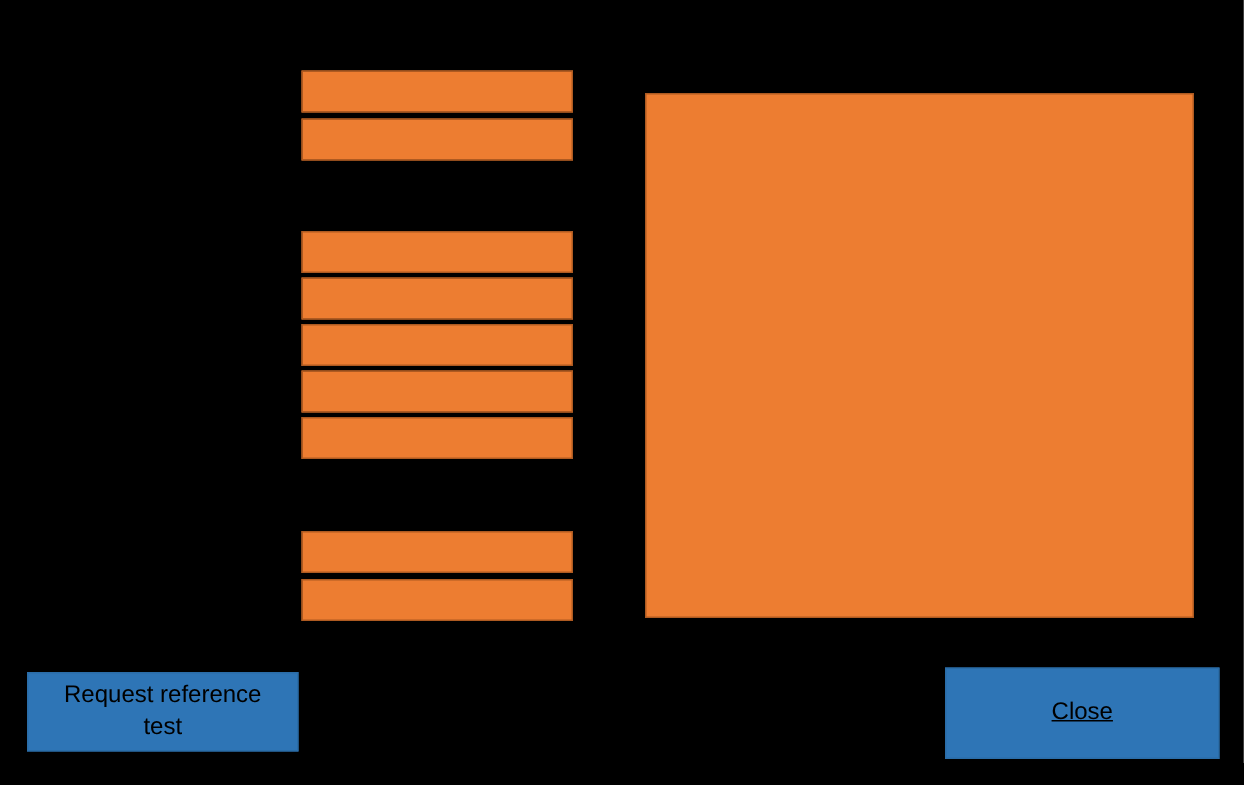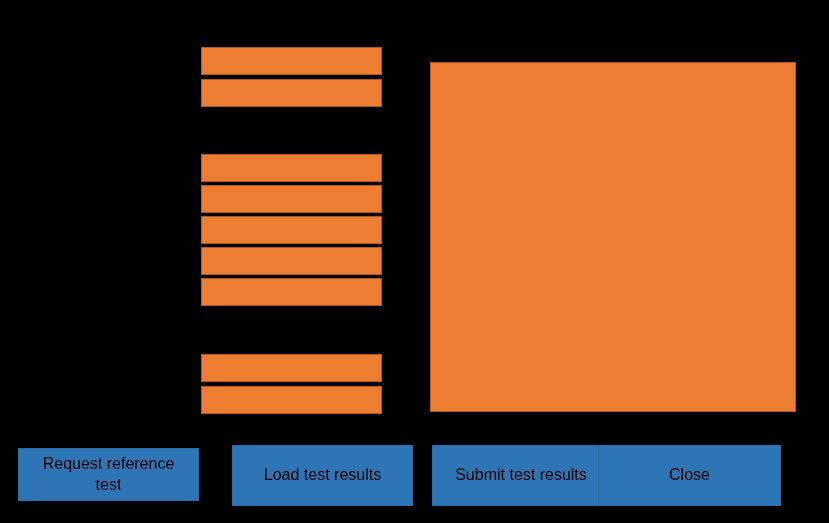--- a/index.html
+++ b/index.html
@@ -52,21 +52,21 @@
     font-size: 16px;
     line-height: 1.3;
     box-sizing: border-box;
     padding: 0 12px;
     cursor: pointer;
     user-select: none;
   }
   #btn-request { left: 18px;  top: 448px; width: 181px; height: 53px; }
   #btn-load    { left: 232px; top: 445px; width: 181px; height: 61px; }
   #btn-submit  { left: 432px; top: 445px; width: 178px; height: 61px; }
-  #btn-close   { left: 598px; top: 445px; width: 183px; height: 61px; }
+  #btn-close   { left: 630px; top: 445px; width: 183px; height: 61px; text-decoration: underline; }
 </style>
 </head>
 <body>
 
 <div class="stage">
 
   <div class="field-group" id="group-top">
       <div class="field-bar"></div>
       <div class="field-bar"></div>
     </div>
@@ -83,25 +83,19 @@
       <div class="field-bar"></div>
       <div class="field-bar"></div>
     </div>
 
   <div class="big-panel"></div>
 
   <div class="btn" id="btn-request">
     <span>Request reference test</span>
   </div>
 
-  <div class="btn" id="btn-load">
-    <span>Load test results</span>
-  </div>
 
-  <div class="btn" id="btn-submit">
-    <span>Submit test results</span>
-  </div>
 
   <div class="btn" id="btn-close">
     <span>Close</span>
   </div>
 
 </div>
 
 </body></html>

